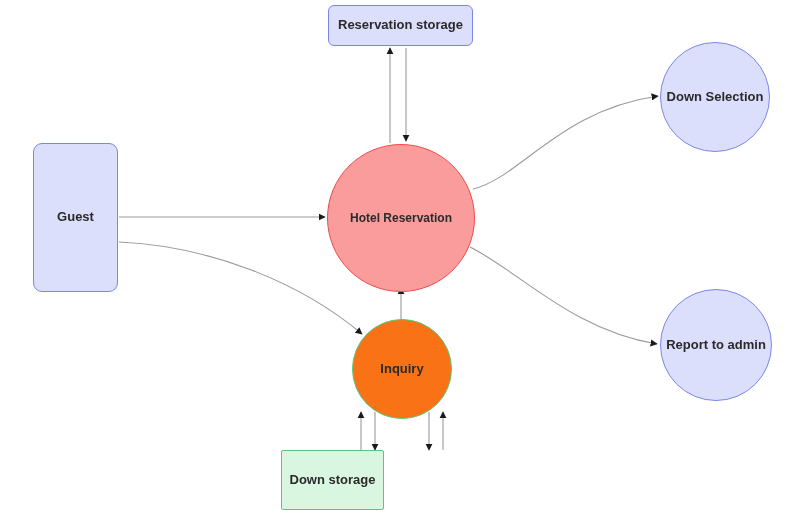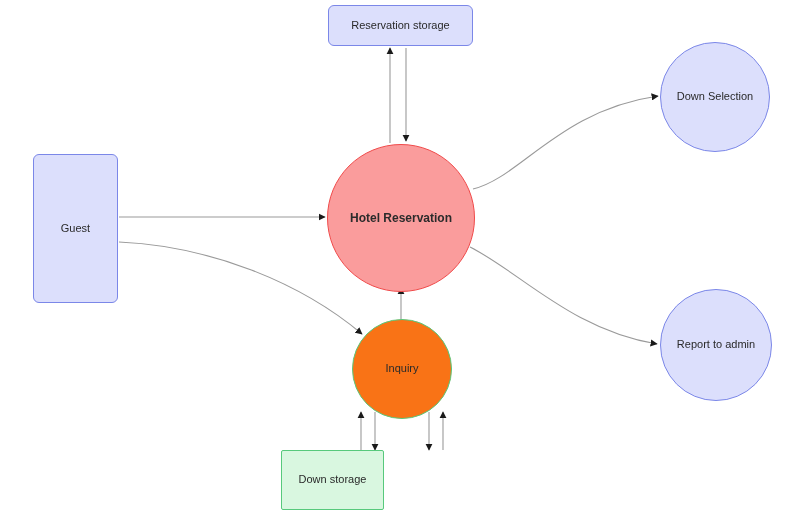--- a/index.html
+++ b/index.html
@@ -28,22 +28,23 @@
     pointer-events: none;
   }
   .node {
     position: absolute;
     box-sizing: border-box;
     display: flex;
     align-items: center;
     justify-content: center;
     text-align: center;
     color: #2a2a2a;
-    font-size: 11px;
+    font-size: 13px;
     line-height: 1.25;
+    font-weight: bold;
   }
   .node-rect {
     border-radius: 6px;
   }
   .node-circle {
     border-radius: 50%;
   }
   .ext-entity {
     background: #dcdffc;
     border: 1.4px solid #7b87e8;
@@ -105,21 +106,21 @@
 
       <path d="M 443 450 L 443 412" marker-end="url(#arrow)"></path>
       <path d="M 429 412 L 429 450" marker-end="url(#arrow)"></path>
     </g>
   </svg>
 
   <div class="node node-rect ext-entity" style="left:328px; top:5px; width:145px; height:41px;">
     <span class="label">Reservation storage</span>
   </div>
 
-  <div class="node node-rect ext-entity" style="left:33px; top:154px; width:85px; height:149px;">
+  <div class="node node-rect ext-entity" style="left:33px; top:143px; width:85px; height:149px;border-radius:9px;">
     <span class="label">Guest</span>
   </div>
 
   <div class="node node-circle process-main" style="left:327px; top:144px; width:148px; height:148px;">
     <span class="label">Hotel Reservation</span>
   </div>
 
   <div class="node node-circle ext-circle" style="left:660px; top:42px; width:110px; height:110px;">
     <span class="label">Down Selection</span>
   </div>

